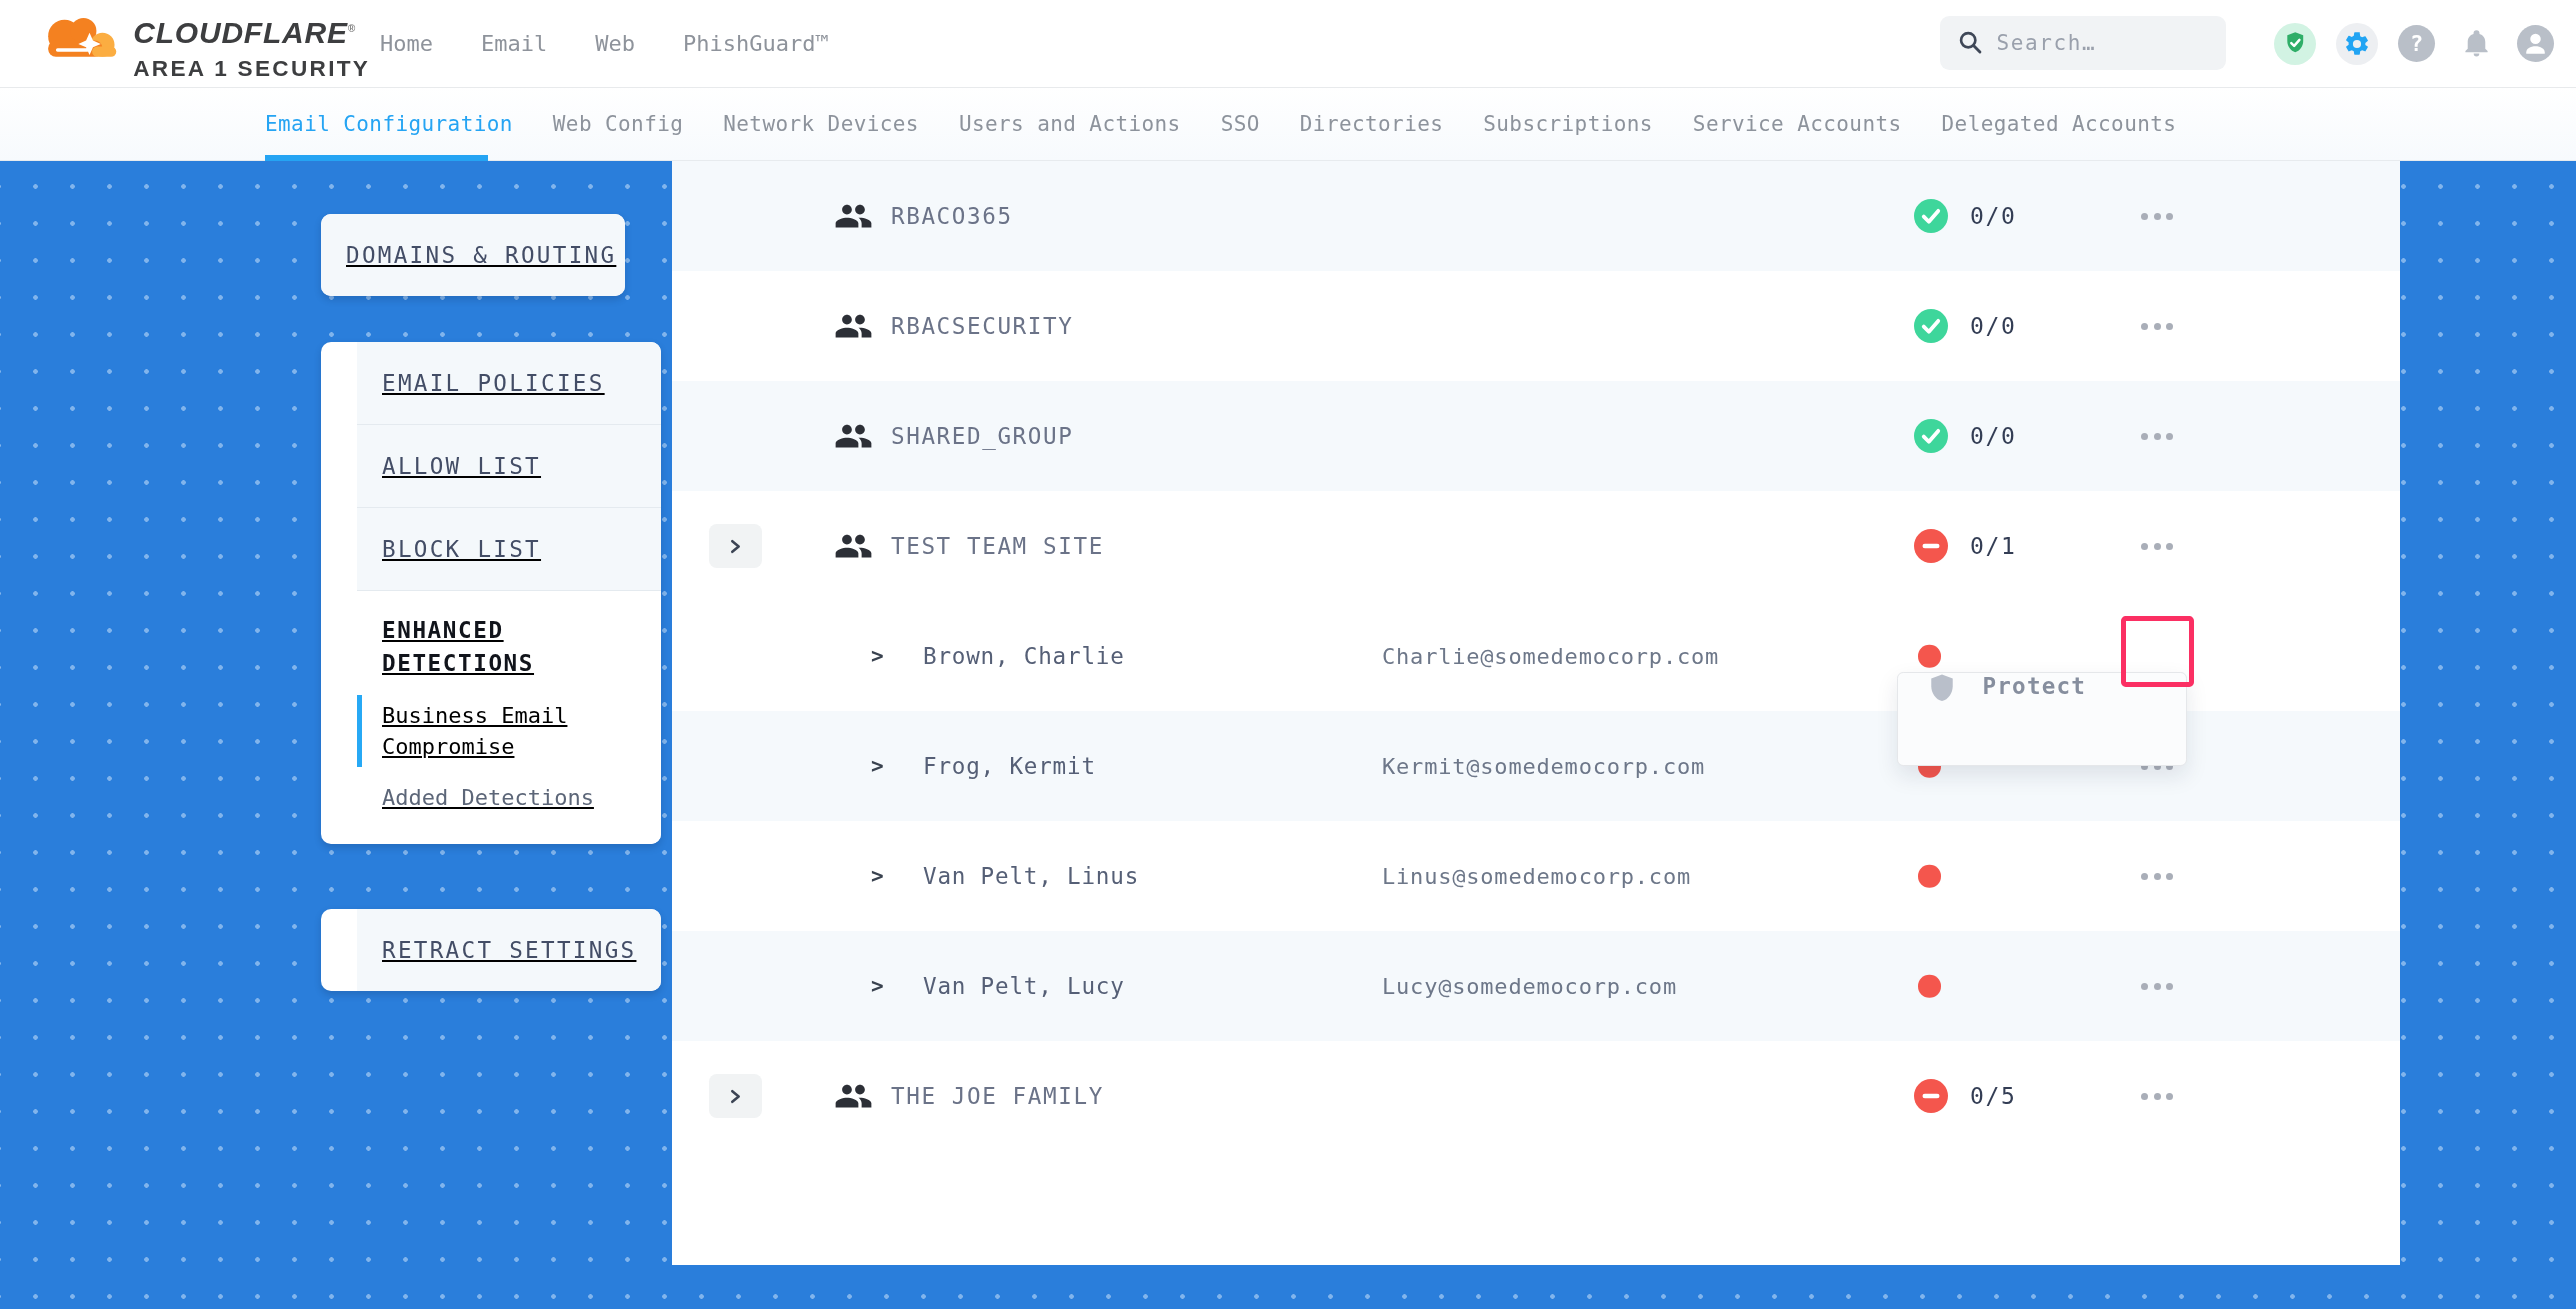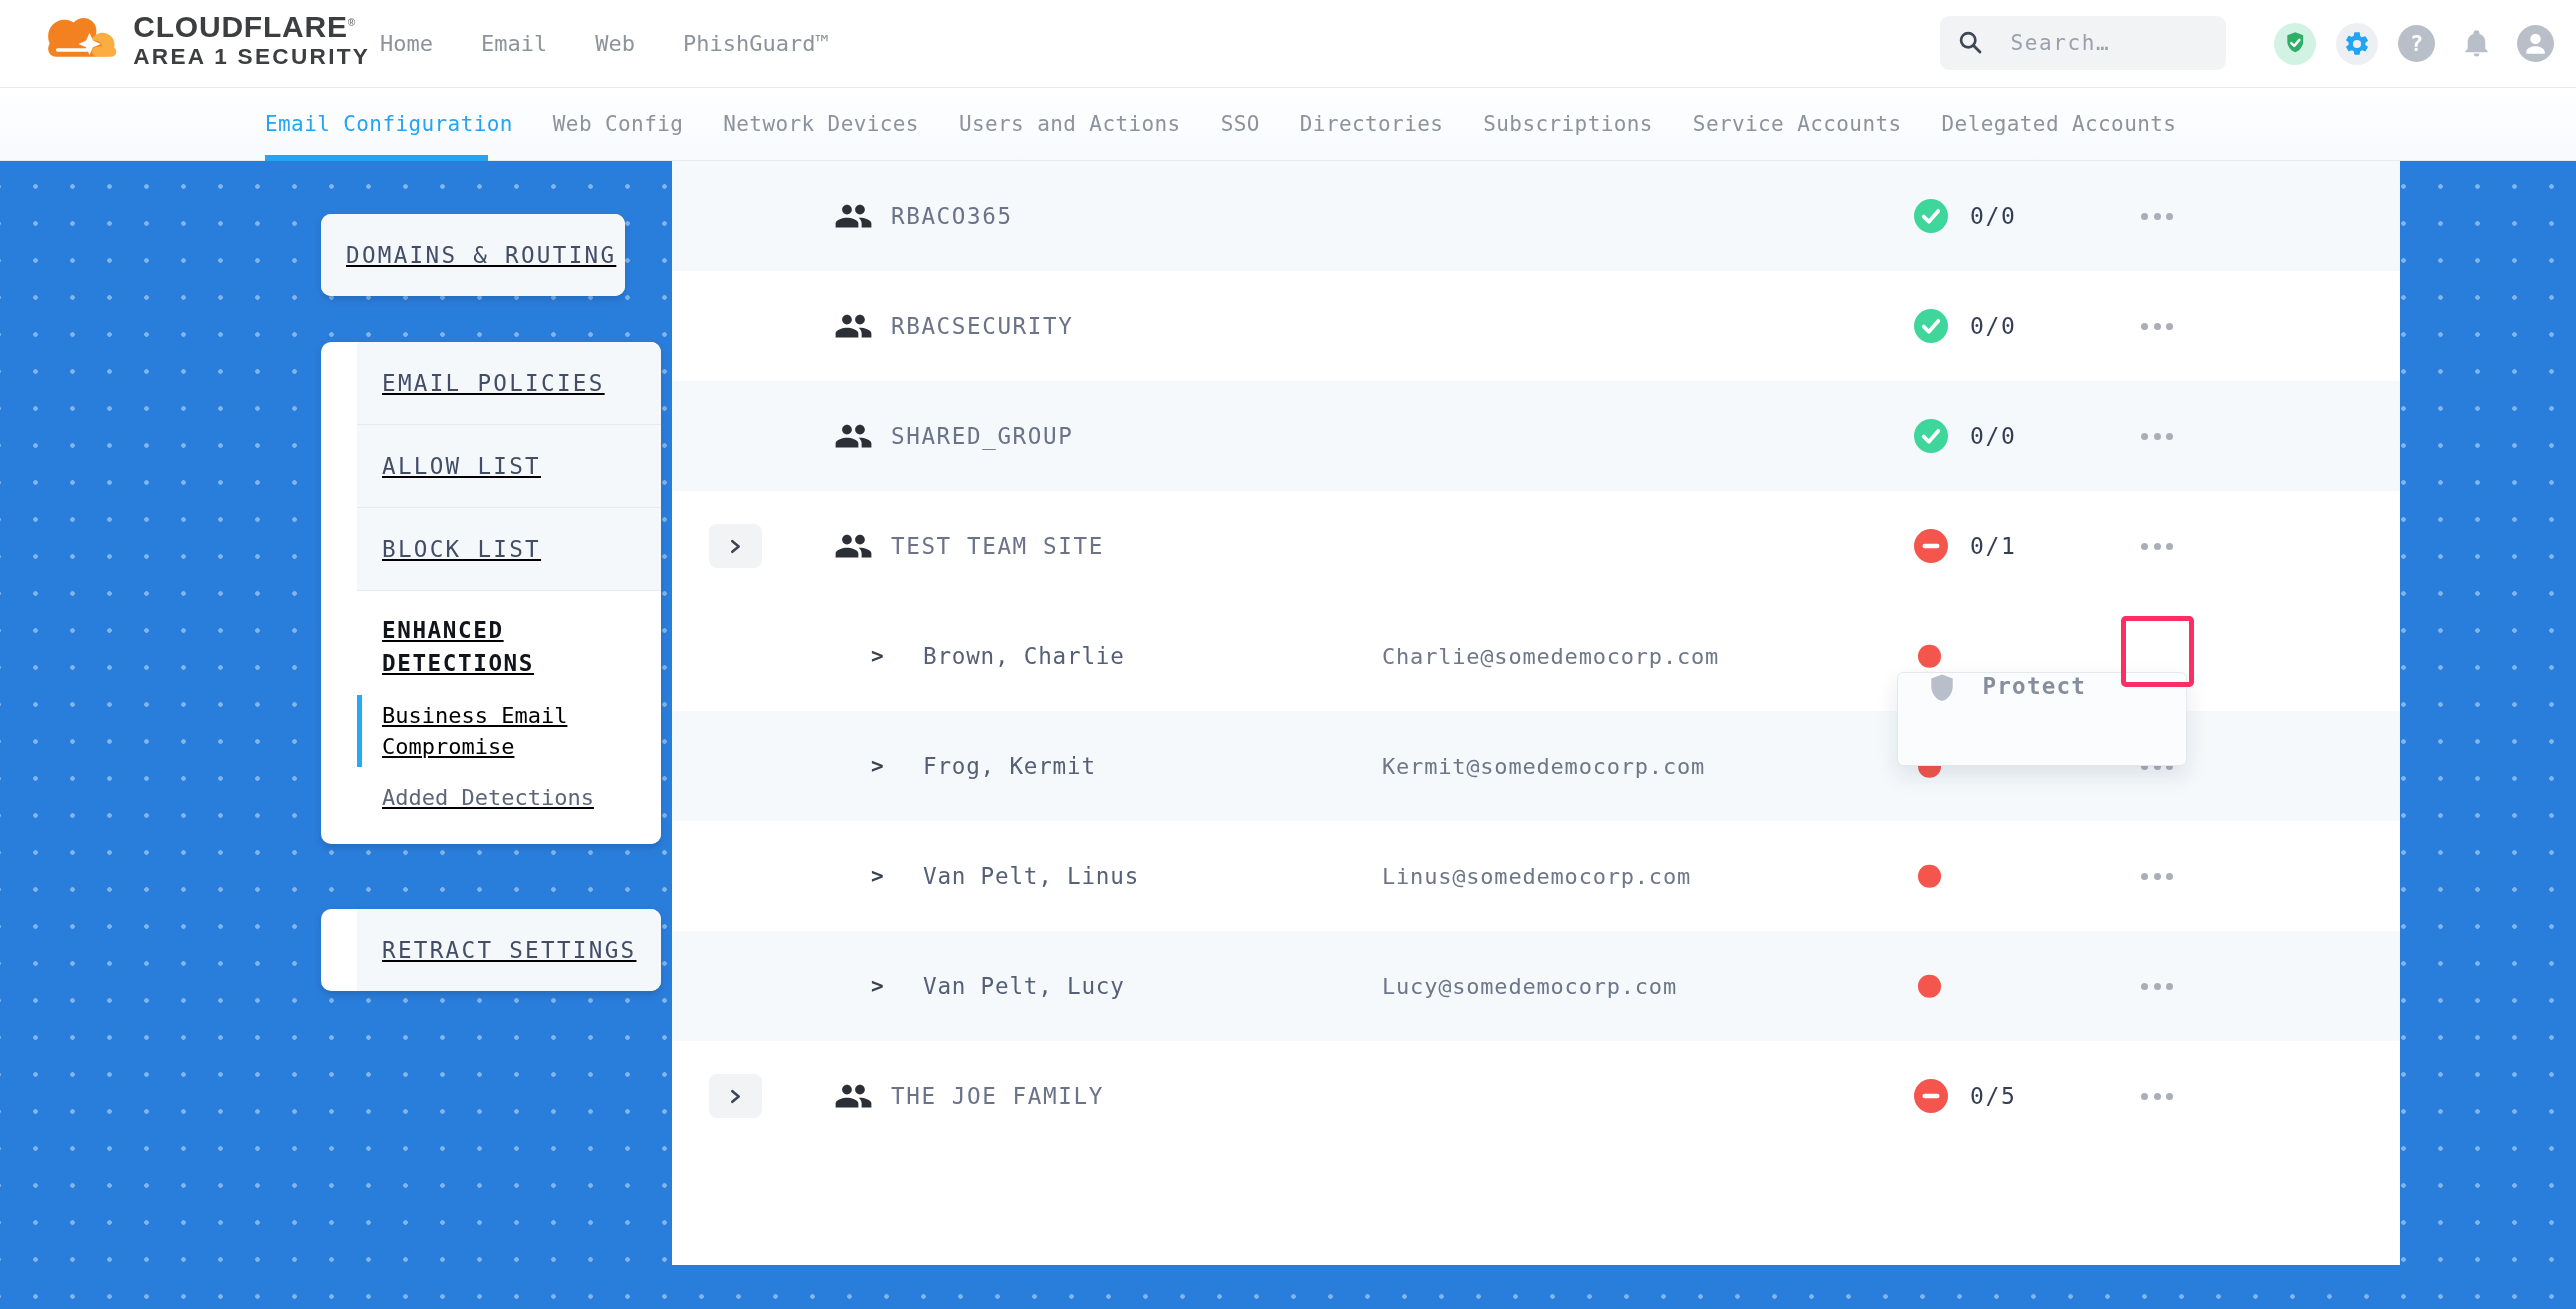--- a/index.html
+++ b/index.html
@@ -7,29 +7,29 @@
        font-family:"DejaVu Sans Mono","Liberation Mono",monospace;
        background-color:#2a7edb;
        background-image:radial-gradient(circle, rgba(200,225,250,.55) 2px, transparent 2.6px);
        background-size:37px 37px;background-position:17px 20px;}
   
   .header{position:absolute;left:0;top:0;width:2576px;height:87px;background:#ffffff;
           border-bottom:0.8px solid #e8eaec;z-index:20;}
   .logo{position:absolute;left:40px;top:6.2px;display:flex;align-items:flex-start;}
   .logo svg{width:87px;height:50px;margin-top:6.2px;}
   .logo-text{margin-left:6.2px;font-family:"Liberation Sans",sans-serif;color:#3d3e40;}
-  .logo-line1{font-size:30px;font-weight:bold;letter-spacing:0.8px;line-height:34px;}
+  .logo-line1{font-size:30px;font-weight:bold;letter-spacing:0.8px;line-height:46px;font-style:italic;}
   .logo-line1 sup{font-size:10px;color:#7c7c7c;}
   .logo-line2{font-size:22.6px;font-weight:bold;letter-spacing:2.3px;line-height:26.5px;}
   .top-nav{position:absolute;left:380px;top:0;height:87px;display:flex;align-items:center;gap:48px;}
   .top-nav-item{font-size:22px;color:#8e939b;cursor:pointer;white-space:nowrap;}
   .search-box{position:absolute;left:1940px;top:15.6px;width:286px;height:54px;border-radius:9.3px;
               background:#f1f3f5;display:flex;align-items:center;padding:0 17px;box-sizing:border-box;}
   .search-box svg{width:26.5px;height:26.5px;flex:0 0 auto;}
-  .search-box input{flex:1;margin-left:25px;border:none;outline:none;background:transparent;
+  .search-box input{flex:1;margin-left:11px;border:none;outline:none;background:transparent;
                     font-family:inherit;font-size:21px;color:#3f4757;letter-spacing:1.6px;}
   .search-box input::placeholder{color:#9aa0ac;}
   .hicons{position:absolute;right:22px;top:0;height:87px;display:flex;align-items:center;gap:20px;}
   .hicon{width:42px;height:42px;border-radius:50%;display:flex;align-items:center;justify-content:center;cursor:pointer;}
   .hicon.shield-bg{background:#d2f3e3;}
   .hicon.gear-bg{background:#edeff2;}
   .hicon.plain{background:transparent;}
   .hicon.gray-fill{background:#b9bfc8;width:37px;height:37px;}
   .hicon .qmark{color:#ffffff;font-size:22px;font-weight:bold;font-family:"DejaVu Sans Mono",monospace;}
   

